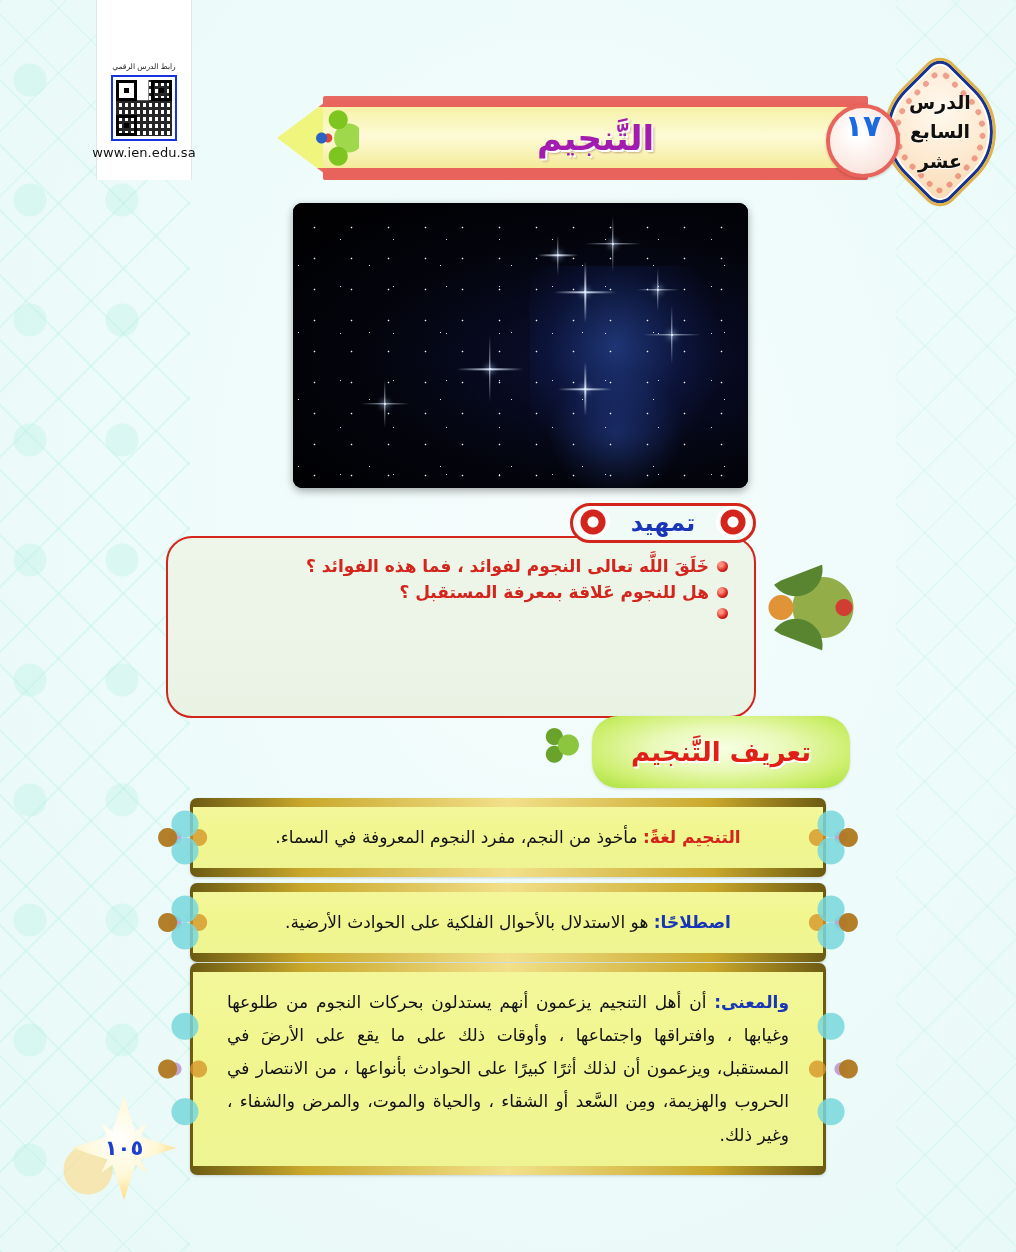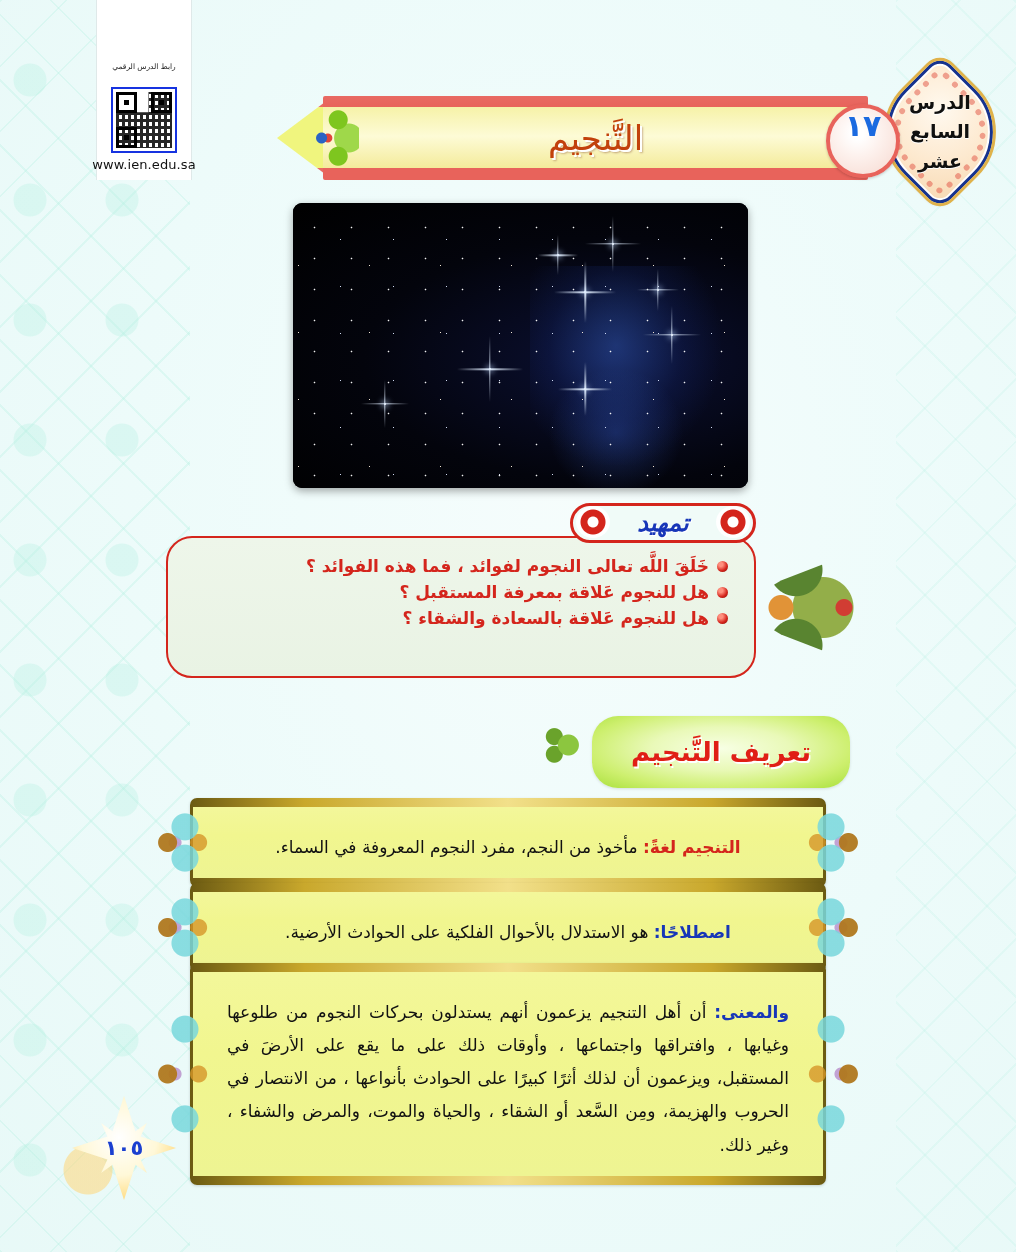--- a/index.html
+++ b/index.html
@@ -31,21 +31,21 @@
     opacity:.55;
   }
 
   
   .qr-panel{
     position:absolute;left:96px;top:0;width:96px;height:180px;
     background:#ffffff;border-right:1px solid #dfe9e9;border-left:1px solid #dfe9e9;
     z-index:6;display:flex;flex-direction:column;align-items:center;
     justify-content:flex-start;padding-top:62px;box-sizing:border-box;
   }
-  .qr-label{font-size:7.5px;color:#1a1a1a;margin-bottom:16px;direction:rtl;white-space:nowrap;}
+  .qr-label{font-size:7.5px;color:#1a1a1a;margin-bottom:4px;direction:rtl;white-space:nowrap;}
   .qr-box{width:62px;height:62px;border:2px solid #1633e0;background:#fff;position:relative;}
   .qr-box::before,.qr-box::after,.qr-inner::before{
     content:"";position:absolute;width:15px;height:15px;border:3px solid #000;background:
       linear-gradient(#000,#000) center/5px 5px no-repeat;
   }
   .qr-box::before{left:3px;top:3px;}
   .qr-box::after{right:3px;top:3px;}
   .qr-inner{position:absolute;inset:0;}
   .qr-inner::before{left:3px;bottom:3px;}
   .qr-noise{
@@ -105,21 +105,21 @@
     position:absolute;left:-16px;top:4px;width:52px;height:76px;
     background:
       radial-gradient(circle at 60% 26%, #7ec61f 0 9px, transparent 10px),
       radial-gradient(circle at 60% 74%, #7ec61f 0 9px, transparent 10px),
       radial-gradient(circle at 28% 50%, #2b63c4 0 5px, transparent 6px),
       radial-gradient(circle at 40% 50%, #e0453a 0 4px, transparent 5px),
       radial-gradient(circle at 80% 50%, #9fd84a 0 14px, transparent 15px);
   }
   .banner-title{
     position:absolute;inset:0;display:flex;align-items:center;justify-content:center;
-    font-size:34px;font-weight:normal;color:#c2410c;
+    font-size:34px;font-weight:bold;color:#a21caf;
     text-shadow:2px 2px 0 #ffffff, 3px 3px 2px rgba(120,60,40,.35);
     letter-spacing:-1px;
   }
 
   
   .star-photo{
     position:absolute;left:293px;top:203px;width:455px;height:285px;z-index:4;
     border-radius:9px;overflow:hidden;
     background:#000;
     box-shadow:0 3px 9px rgba(0,0,0,.35);
@@ -141,39 +141,39 @@
   .bstar{position:absolute;width:2px;height:2px;background:#fff;border-radius:50%;
     box-shadow:0 0 6px 2px rgba(190,215,255,.9);}
   .bstar::before,.bstar::after{content:"";position:absolute;left:50%;top:50%;background:
     linear-gradient(90deg,transparent,rgba(225,238,255,.95),transparent);}
   .bstar::before{width:var(--sp,54px);height:1.4px;transform:translate(-50%,-50%);}
   .bstar::after{width:1.4px;height:var(--sp,54px);background:
     linear-gradient(180deg,transparent,rgba(225,238,255,.95),transparent);transform:translate(-50%,-50%);}
 
   
   .tamheed-head{
-    position:absolute;right:260px;top:503px;z-index:6;width:186px;height:40px;font-style:italic;
+    position:absolute;right:260px;top:503px;z-index:6;width:186px;height:40px;
   }
   .tamheed-plate{
     position:absolute;inset:0;border:3px solid #d4251c;border-radius:20px;
     background:#f0fbf8;
   }
   .tamheed-curl{
     position:absolute;top:3px;width:34px;height:32px;border-radius:50%;
     background:radial-gradient(circle at 50% 50%, #fff 0 5px, #d4251c 6px 12px, #fff 13px 100%);
   }
   .tamheed-curl.l{left:6px;}
   .tamheed-curl.r{right:6px;}
   .tamheed-text{
     position:absolute;inset:0;display:flex;align-items:center;justify-content:center;
     font-size:24px;font-weight:bold;color:#1736b8;
     text-shadow:1px 1px 0 #fff;
   }
   .tamheed-box{
-    position:absolute;right:260px;left:166px;top:536px;height:142px;z-index:3;
+    position:absolute;right:260px;left:166px;top:536px;height:182px;z-index:3;
     border:2px solid #d4251c;border-radius:26px;
     background:linear-gradient(180deg,#eef6ea 0%,#e9f3e4 100%);
     box-sizing:border-box;padding:16px 26px 10px 26px;
   }
   .q-row{
     display:flex;align-items:center;justify-content:flex-start;gap:8px;
     direction:rtl;margin:2px 0 6px 0;
   }
   .q-bullet{
     width:11px;height:11px;border-radius:50%;flex:0 0 auto;
@@ -219,21 +219,21 @@
     position:absolute;left:190px;right:190px;z-index:3;
     border-top:9px solid transparent;border-bottom:9px solid transparent;
     border-radius:7px;
     background:
       linear-gradient(180deg,#f3f79a 0%,#f1f68f 40%,#eef492 100%) padding-box,
       linear-gradient(90deg,#6b5a12 0%, #c9a82c 18%, #f2e08a 50%, #c9a82c 82%, #6b5a12 100%) border-box;
     border-left:3px solid transparent;border-right:3px solid transparent;
     box-sizing:border-box;
     box-shadow:0 1px 3px rgba(0,0,0,.16);
   }
-  .cbox-inner{padding:24px 34px 14px 34px;direction:rtl;}
+  .cbox-inner{padding:14px 34px 14px 34px;direction:rtl;}
   .cbox-line{
     font-size:17px;color:#111;line-height:1.95;text-align:justify;text-align-last:right;
   }
   .cbox-line.center{text-align:center;text-align-last:center;}
   .lbl-red{color:#d4251c;font-weight:bold;}
   .lbl-blue{color:#1736b8;font-weight:bold;}
 
   .endcap{
     position:absolute;width:62px;height:100%;top:0;z-index:4;pointer-events:none;
     background:
@@ -337,21 +337,20 @@
   <div class="q-row">
     <span class="q-bullet"></span>
     <span class="q-text">خَلَقَ اللَّه تعالى النجوم لفوائد ، فما هذه الفوائد ؟</span>
   </div>
   <div class="q-row">
     <span class="q-bullet"></span>
     <span class="q-text">هل للنجوم عَلاقة بمعرفة المستقبل ؟</span>
   </div>
   <div class="q-row">
     <span class="q-bullet"></span>
-    <span class="q-text">هل للنجوم عَلاقة بالسعادة والشقاء ؟</span>
   </div>
 </div>
 
 <div class="green-swirl"></div>
 <div class="green-head">
   <span class="green-head-text">تعريف التَّنجيم</span>
 </div>
 
 <div class="cbox" style="top:798px;">
   <div class="endcap right"></div>

